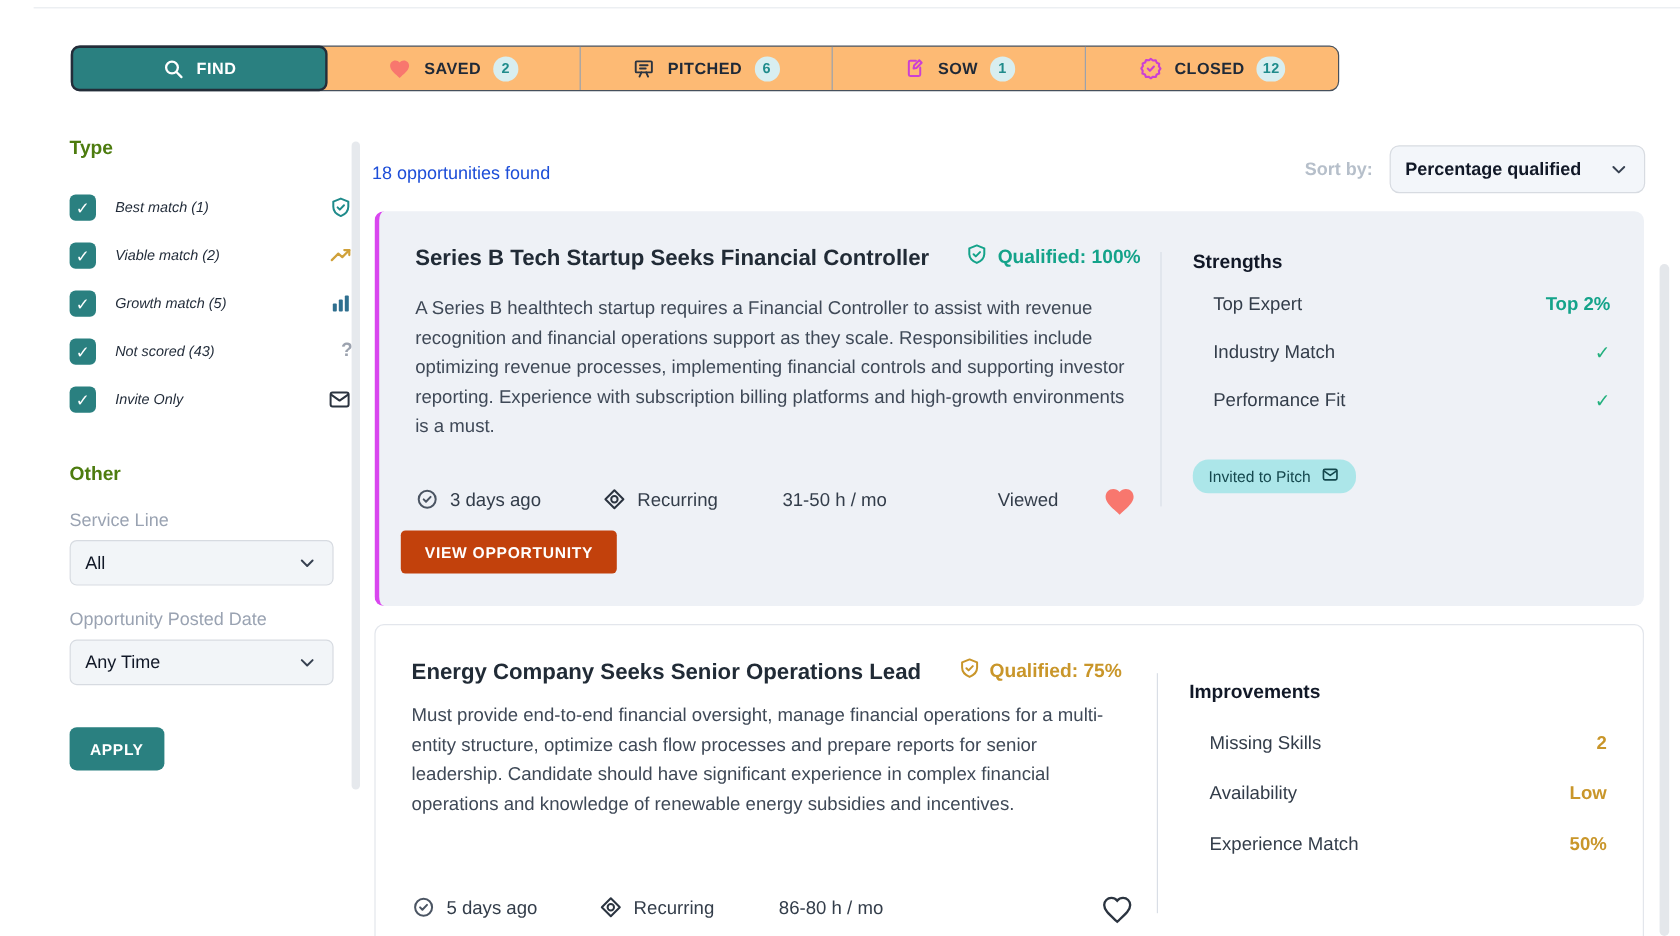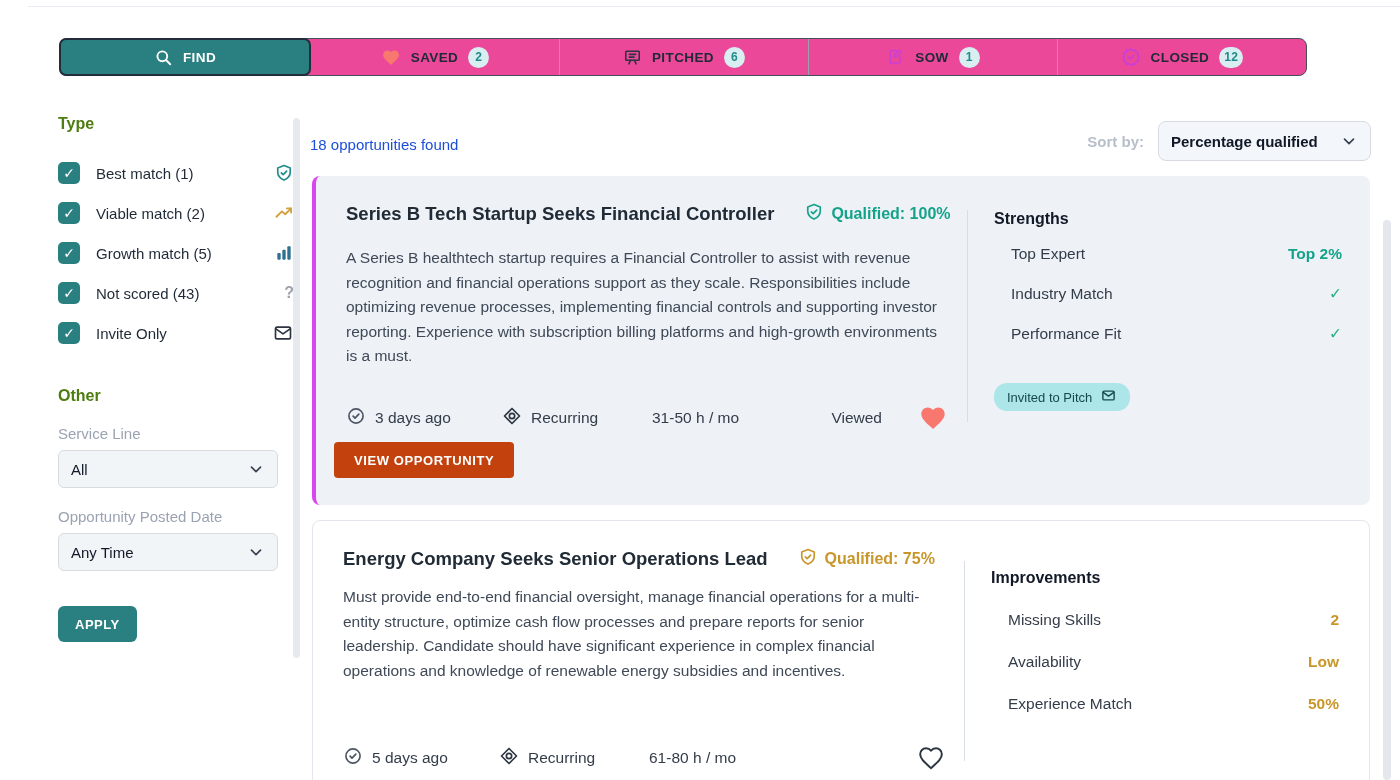--- a/index.html
+++ b/index.html
@@ -4,41 +4,41 @@
 <style>
   * { margin:0; padding:0; box-sizing:border-box; }
   html,body { width:1400px; height:780px; }
   body {
     position:relative; background:#ffffff; overflow:hidden;
     font-family:"Liberation Sans","DejaVu Sans",sans-serif; color:#1f2937;
   }
   .top-hairline { position:absolute; left:28px; top:6px; width:1372px; height:1px; background:#e8ebef; }
 
   
-  .tabs { position:absolute; left:59px; top:38px; width:1248px; height:38px;
-    display:flex; background:#ec4899; border:1px solid #46505c; border-radius:8px; }
+  .tabs { position:absolute; left:59px; top:38px; width:1057px; height:38px;
+    display:flex; background:#fdba74; border:1px solid #46505c; border-radius:8px; }
   .tab { flex:1; display:flex; align-items:center; justify-content:center; gap:10px;
     font-size:13.5px; font-weight:700; letter-spacing:.4px; color:#1f2937;
     border-right:1px solid #9aa2ad; cursor:pointer; }
   .tab:last-child { border-right:none; }
   .tab.active { background:#2a8080; color:#fff; border:2px solid #232d39;
     border-radius:7px; margin:-1px 0 -1px -1px; }
   .tab .count { min-width:21px; height:21px; padding:0 5px; border-radius:11px;
     background:#d8eef0; color:#1f8b8b; font-size:12px; font-weight:700;
     display:flex; align-items:center; justify-content:center; }
   .tab svg { display:block; }
 
   
   .sidebar { position:absolute; left:58px; top:115px; width:236px; }
   .sidebar h3 { font-size:16px; font-weight:700; color:#4d7c0f; margin:0 0 20px; }
   .f-row { display:flex; align-items:center; height:40px; }
   .cbx { width:22px; height:22px; border-radius:5px; background:#2a8080; flex:0 0 22px;
     display:flex; align-items:center; justify-content:center; cursor:pointer; }
   .cbx::after { content:"✓"; color:#fff; font-size:14px; font-weight:700; }
-  .f-row .f-label { margin-left:16px; font-size:15px; color:#1f2937; }
+  .f-row .f-label { margin-left:16px; font-size:12px; color:#1f2937;font-style:italic; }
   .f-row .f-icon { margin-left:auto; display:flex; }
   .other-h { margin-top:34px !important; }
   .sel-label { font-size:15px; color:#9aa3b2; margin:20px 0 8px; }
   .select { width:220px; height:38px; background:#f2f5f8; border:1px solid #d7dbe1;
     border-radius:6px; display:flex; align-items:center; padding:0 12px;
     font-size:15px; color:#111827; cursor:pointer; }
   .select .chev { margin-left:auto; display:flex; }
   .apply-btn { margin-top:35px; height:36px; padding:0 17px; background:#2a8080; color:#fff;
     border:none; border-radius:6px; font-size:13px; font-weight:700; letter-spacing:.5px;
     font-family:inherit; cursor:pointer; }
@@ -352,21 +352,21 @@
     </span>
     <span class="m-item m-engagement">
       <span>
         <svg width="20" height="20" viewBox="0 0 24 24" fill="none" stroke="#2b3440" stroke-width="2" stroke-linecap="round" stroke-linejoin="round">
             <path d="M12 3l9 9-9 9-9-9z"></path>
             <circle cx="12" cy="12" r="3.2"></circle>
           </svg>
       </span>
       <span>Recurring</span>
     </span>
-    <span class="m-item">61-80 h / mo</span>
+    <span class="m-item">86-80 h / mo</span>
     <span class="m-heart">
       <svg width="28" height="26" viewBox="0 0 24 24" fill="none" stroke="#2b3440" stroke-width="1.8">
           <path d="M12 21.35l-1.45-1.32C5.4 15.36 2 12.28 2 8.5 2 5.42 4.42 3 7.5 3c1.74 0 3.41.81 4.5 2.09C13.09 3.81 14.76 3 16.5 3 19.58 3 22 5.42 22 8.5c0 3.78-3.4 6.86-8.55 11.54L12 21.35z"></path>
         </svg>
     </span>
   </div>
 
   <div class="v-divider"></div>
   <div class="panel">
     <h4>Improvements</h4>

